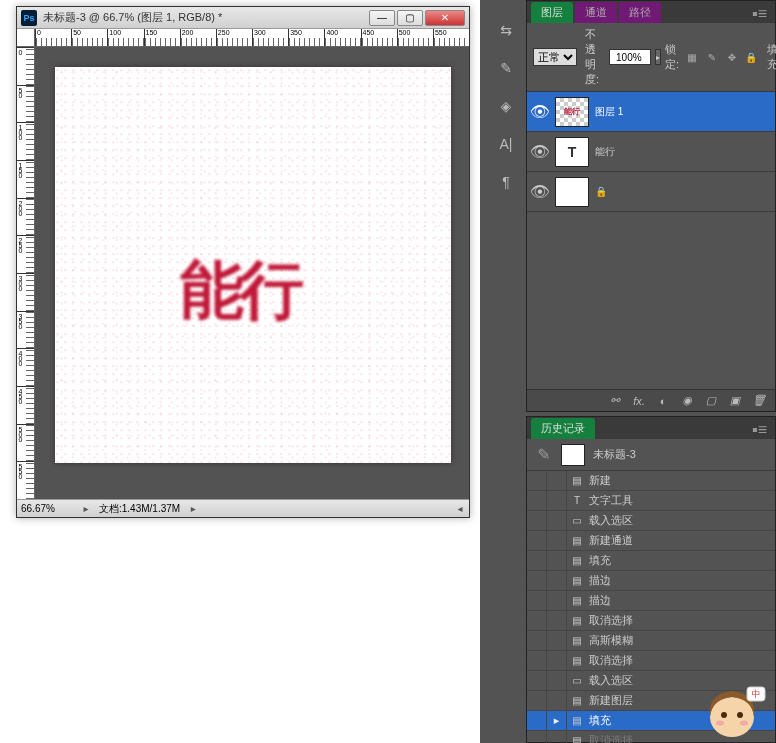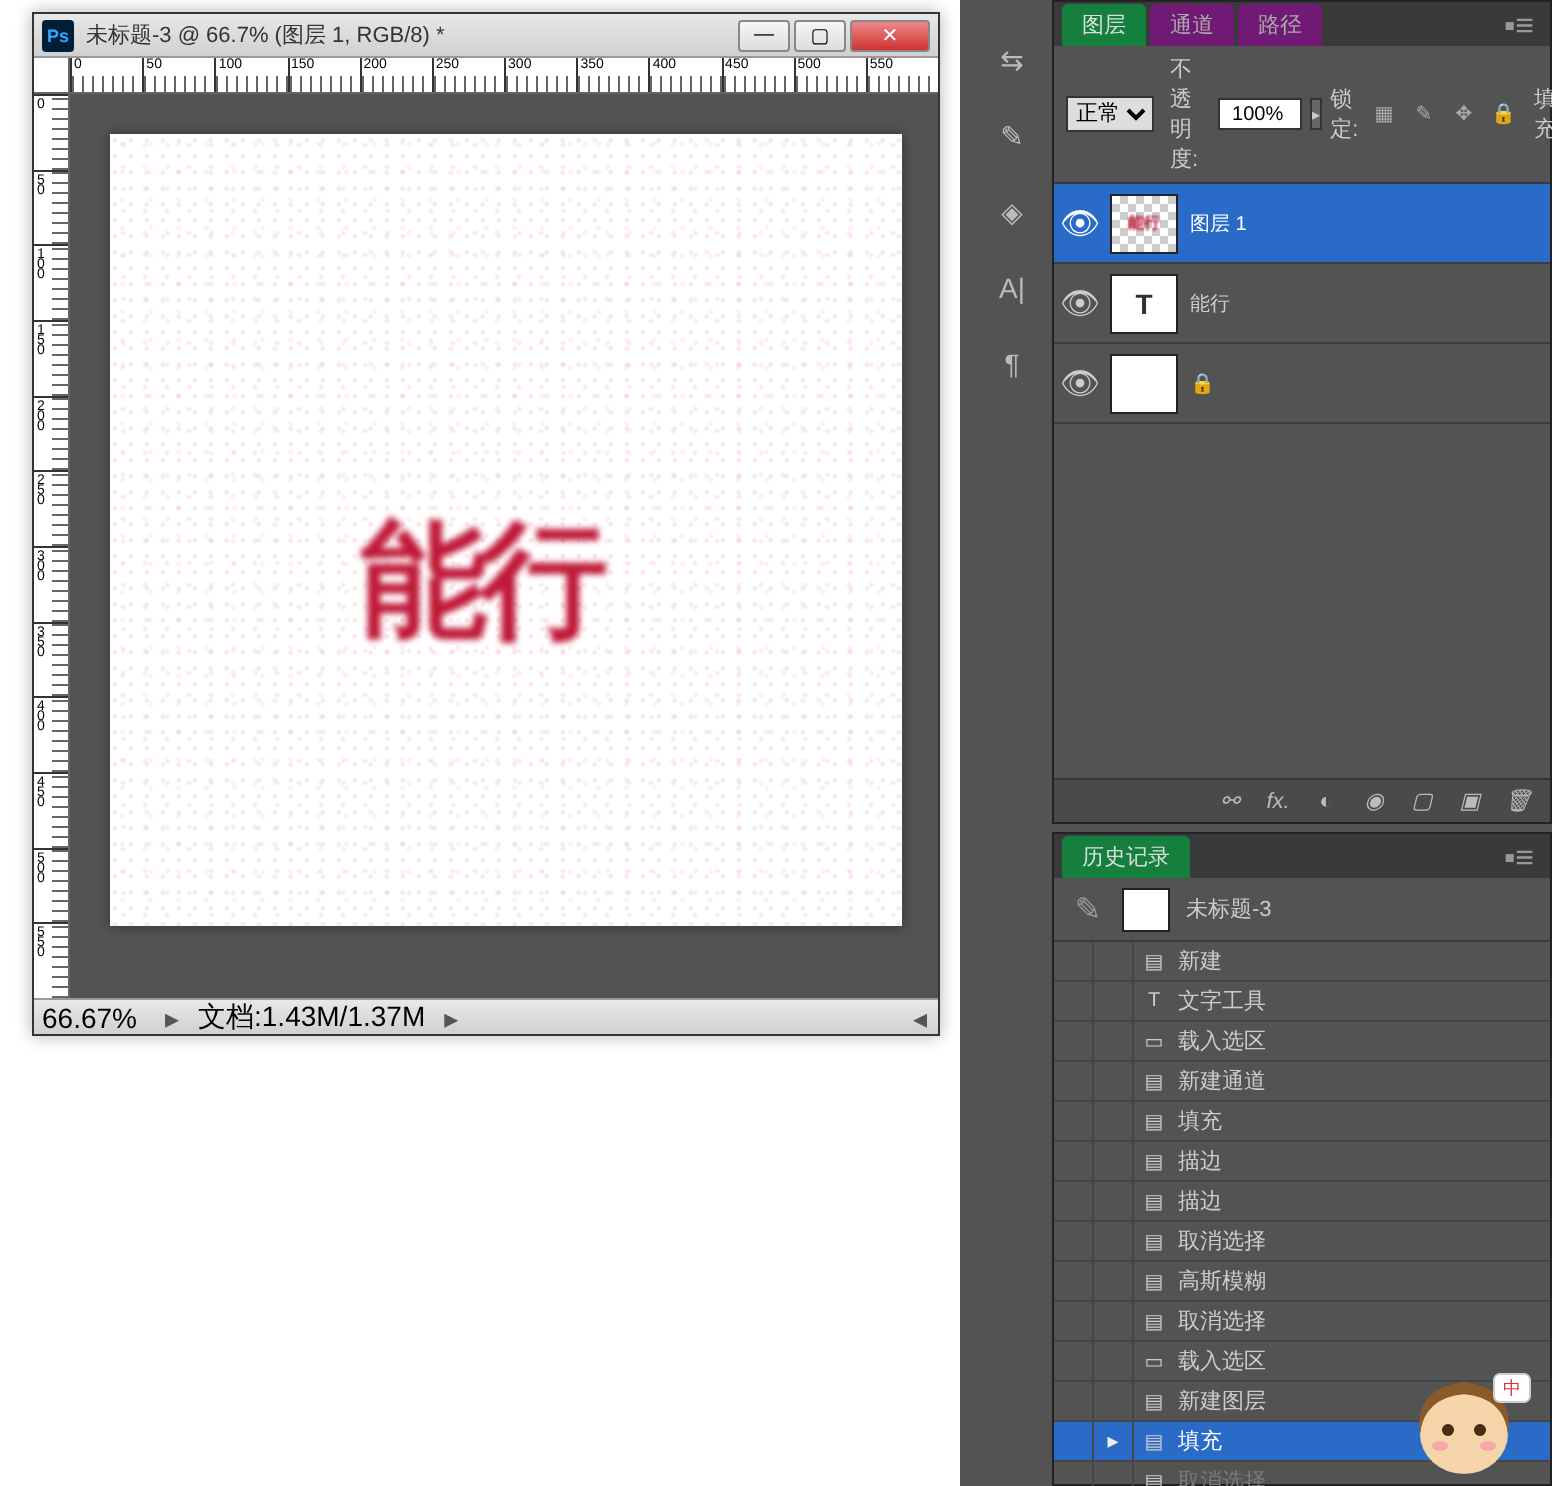--- a/index.html
+++ b/index.html
@@ -24,21 +24,21 @@
 
 .canvas-area { position: absolute; top: 40px; left: 18px; right: 0; bottom: 18px; background: #535353; overflow: hidden; }
 .canvas { position: absolute; left: 20px; top: 20px; width: 396px; height: 396px; background: #fff; box-shadow: 0 0 6px rgba(0,0,0,0.4); }
 .canvas-art { position: absolute; left: 125px; top: 180px; font-size: 64px; font-weight: bold; color: #c01838; filter: blur(1.5px); letter-spacing: -4px; font-family: "SimHei", sans-serif; }
 .canvas-halftone { position: absolute; inset: 0; background:
   radial-gradient(circle at 30% 40%, rgba(200,24,56,0.15) 1px, transparent 1.5px),
   radial-gradient(circle at 60% 50%, rgba(200,24,56,0.12) 1px, transparent 1.5px),
   radial-gradient(circle at 45% 35%, rgba(200,24,56,0.1) 1px, transparent 1.5px);
   background-size: 8px 8px, 11px 11px, 14px 14px; opacity: 0.6; }
 
-.doc-status { position: absolute; bottom: 0; left: 0; right: 0; height: 18px; background: linear-gradient(#e8e8e8, #d0d0d0); border-top: 1px solid #999; display: flex; align-items: center; font-size: 14px; padding: 0 4px; gap: 8px; }
+.doc-status { position: absolute; bottom: 0; left: 0; right: 0; height: 18px; background: linear-gradient(#e8e8e8, #d0d0d0); border-top: 1px solid #999; display: flex; align-items: center; font-size: 10px; padding: 0 4px; gap: 8px; }
 .doc-status .zoom { width: 52px; }
 .doc-status .arrow { width: 10px; text-align: center; color: #555; }
 
 
 .side { position: absolute; left: 480px; top: 0; right: 0; bottom: 0; background: #535353; }
 
 .toolstrip { position: absolute; left: 14px; top: 18px; width: 28px; display: flex; flex-direction: column; gap: 14px; }
 .toolstrip .tool { width: 24px; height: 24px; display: flex; align-items: center; justify-content: center; color: #bbb; font-size: 14px; }
 
 .panel { background: #535353; color: #ccc; }

